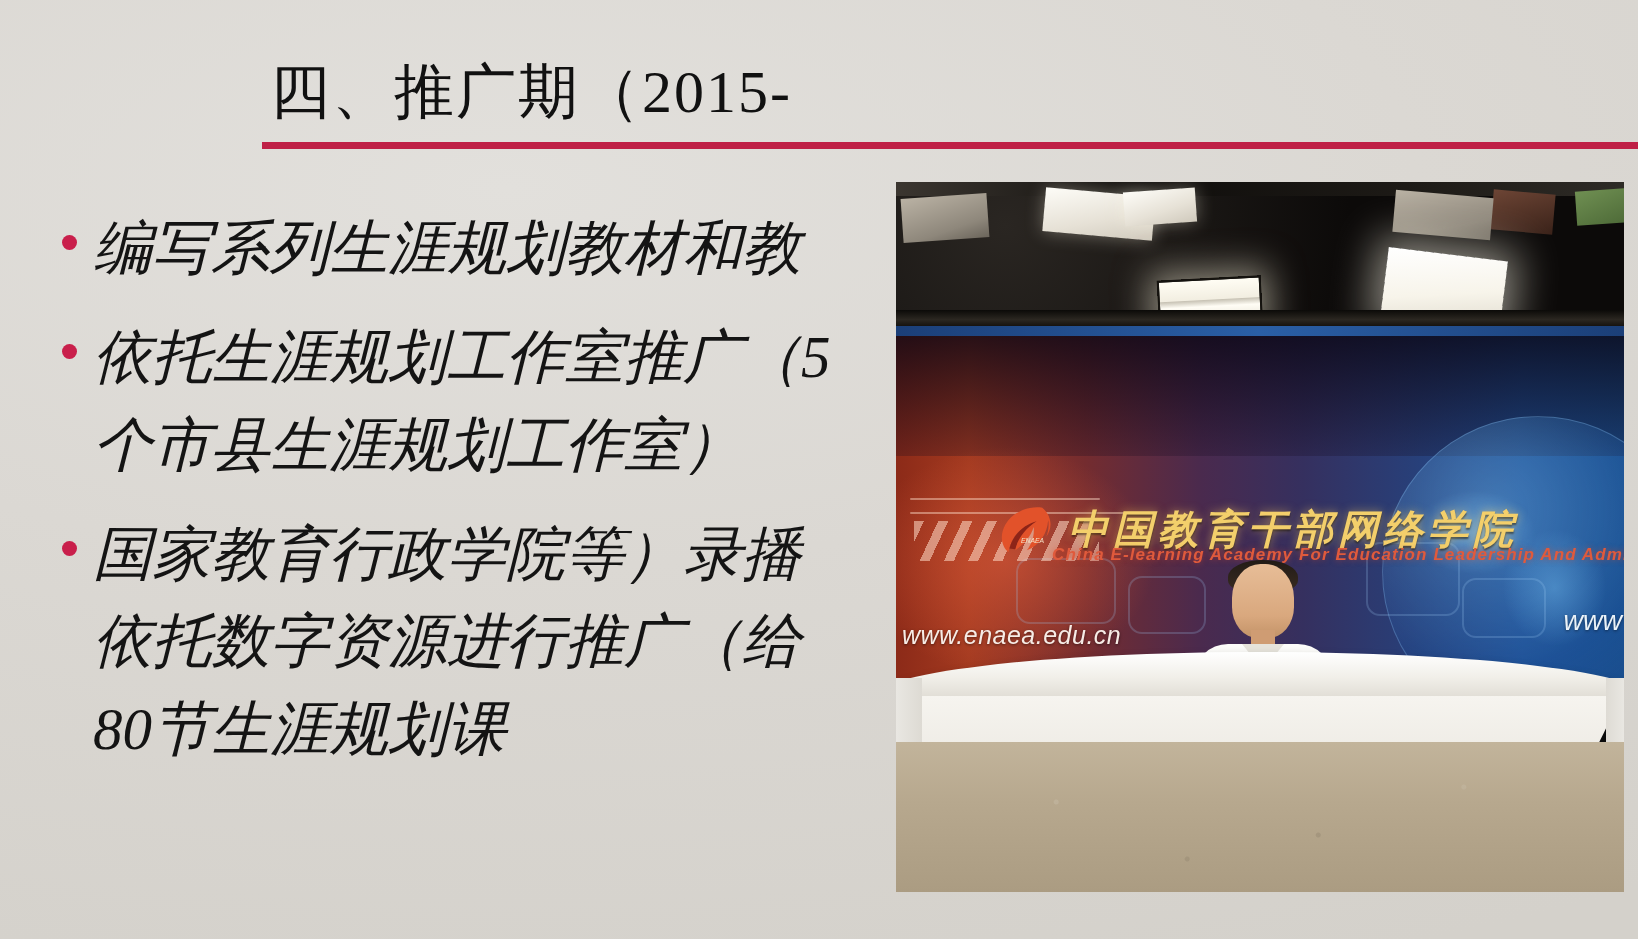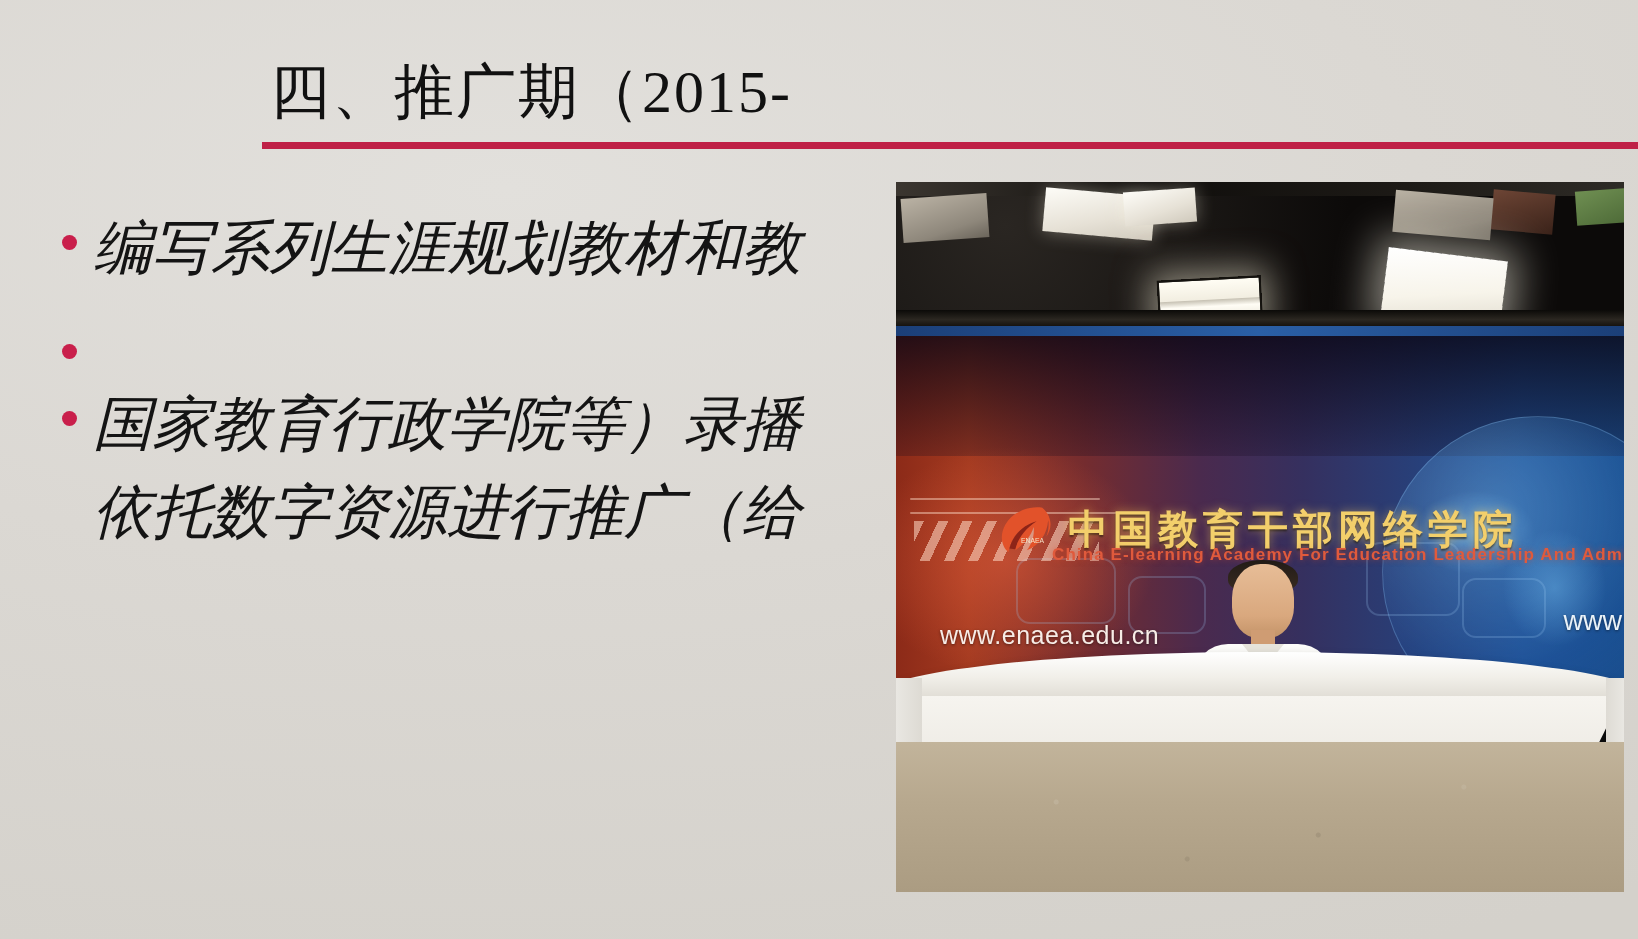--- a/index.html
+++ b/index.html
@@ -143,20 +143,21 @@
     position: absolute;
     left: 0; top: 144px;
     width: 100%;
     height: 352px;
     background:
       linear-gradient(90deg,
         #8c2a18 0%, #a33a20 10%, #742c2f 26%,
         #4a2a4e 42%, #35305f 56%, #27407a 72%,
         #1f4f93 86%, #1a4f8e 100%);
     overflow: hidden;
+    font-style: italic;
   }
   .ph-wall-top {
     position: absolute; left:0; top:0; width:100%; height:10px;
     background: linear-gradient(90deg,#1b3f78,#2a5fa6,#1b3f78);
   }
   .wall-dark {
     position: absolute; left: 0; top: 10px; width: 100%; height: 120px;
     background: linear-gradient(180deg, rgba(10,6,20,0.80) 0%, rgba(20,10,30,0.25) 100%);
   }
   .glow-red {
@@ -234,21 +235,20 @@
   }
   .wall-url {
     position: absolute;
     left: 6px; top: 295px;
     font-family: "Liberation Sans", sans-serif;
     font-size: 25px;
     letter-spacing: 0.5px;
     color: #f7ece6;
     text-shadow: 0 1px 3px rgba(0,0,0,0.5);
     white-space: nowrap;
-    margin-left: 38px;
   }
   .wall-url-right {
     position: absolute;
     right: 2px; top: 280px;
     font-family: "Liberation Sans", sans-serif;
     font-size: 27px;
     color: #eaf2f8;
     text-shadow: 0 1px 3px rgba(0,0,0,0.45);
     white-space: nowrap;
   }
@@ -367,27 +367,32 @@
 
     <div class="bullet-row">
       <span class="bullet-dot"></span>
       <div class="bullet-text">
         <div>编写系列生涯规划教材和教</div>
       </div>
     </div>
 
     <div class="bullet-row">
       <span class="bullet-dot"></span>
+      <div class="bullet-text">
+        <div>依托生涯规划工作室推广（5</div>
+        <div>个市县生涯规划工作室）</div>
+      </div>
     </div>
 
     <div class="bullet-row">
       <span class="bullet-dot"></span>
       <div class="bullet-text">
         <div>国家教育行政学院等）录播</div>
         <div>依托数字资源进行推广（给</div>
+        <div>80节生涯规划课</div>
       </div>
     </div>
 
   </div>
 
   <div id="photo">
 
     <div class="ph-ceiling">
       <div class="ph-ceiling-strip"></div>
 

